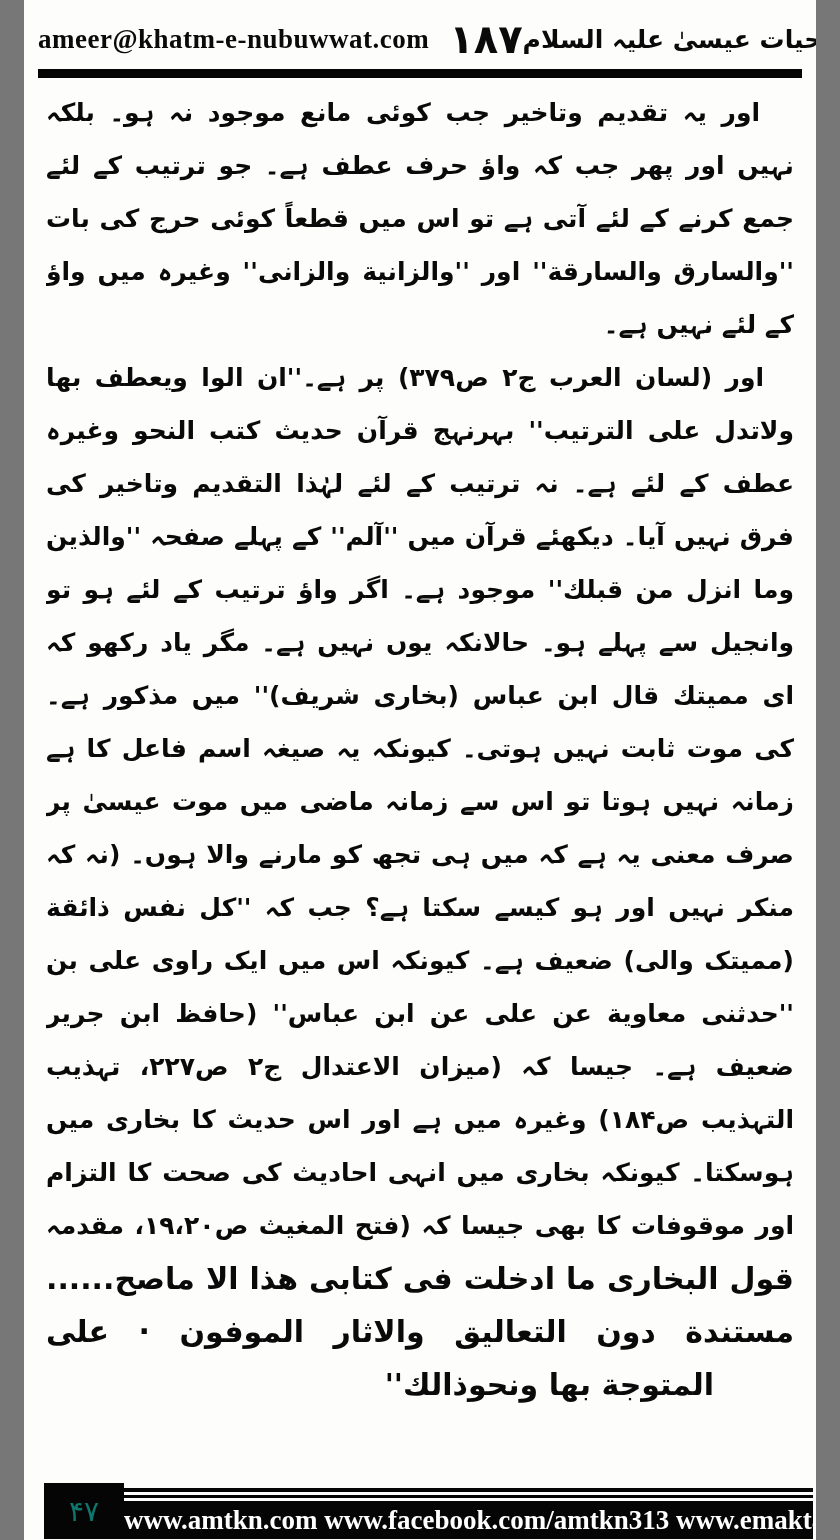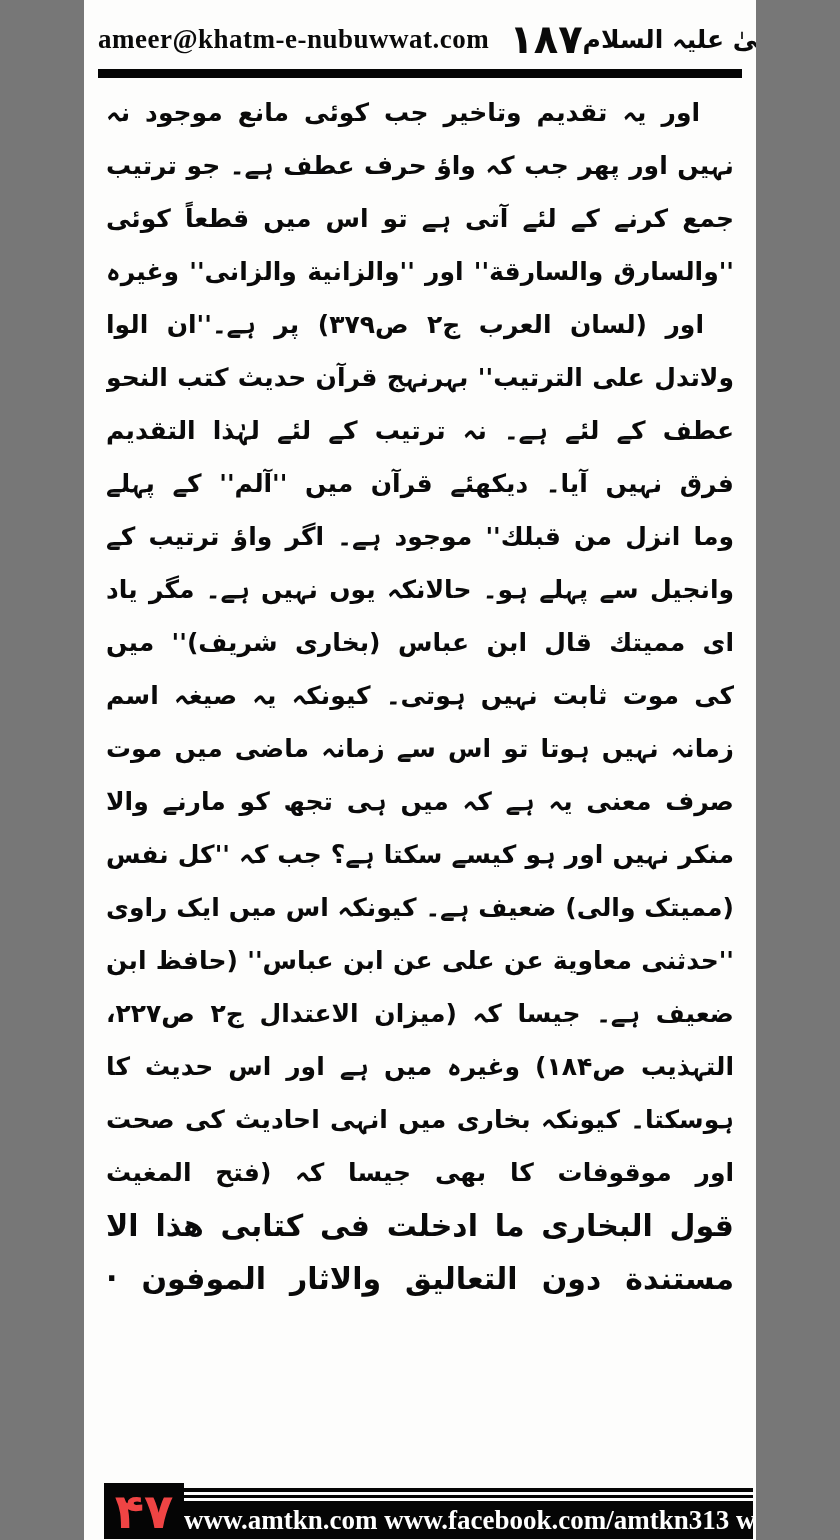--- a/index.html
+++ b/index.html
@@ -1,18 +1,18 @@
 <!DOCTYPE html>
 <html lang="ur" dir="ltr"><head>
 <meta charset="utf-8">
 <style>
   html,body{margin:0;padding:0;background:#777;}
   .page{
     position:relative;
-    width:672px;height:1540px;
+    width:792px;height:1540px;
     margin:0 auto;
     background:#fdfdfc;
     overflow:hidden;
     font-family:"DejaVu Sans",sans-serif;
     color:#0a0a0a;
   }
   
   .header{
     position:absolute;top:12px;left:14px;right:12px;height:54px;
     display:flex;align-items:center;
@@ -49,23 +49,23 @@
     white-space:normal;
     text-align:justify;
     text-align-last:justify;
   }
   .line.right{text-align:right;}
   .line.naskh{font-size:30px;}
   
   .footer{position:absolute;left:0;right:0;bottom:0;height:58px;}
   .badge{
     position:absolute;left:20px;bottom:1px;width:80px;height:56px;
-    background:#050505;color:#ef4444;
+    background:#050505;color:#0f766e;
     display:flex;align-items:center;justify-content:center;
-    font-weight:bold;font-size:48px;direction:rtl;
+    font-weight:normal;font-size:28px;direction:rtl;
   }
   .links-bar{
     position:absolute;left:100px;right:3px;bottom:1px;height:51px;
     background:#050505;
   }
   .stripe{position:absolute;left:0;right:0;height:3px;background:#fff;}
   .stripe.s1{top:4px;}
   .stripe.s2{top:10px;}
   .links{
     position:absolute;left:0;right:0;bottom:3px;
@@ -85,39 +85,41 @@
     <span class="title">احتساب جلد۳۶/حیات عیسیٰ علیہ السلام</span>
   </div>
 
   <div class="rule"></div>
 
   <div class="body-col" id="body-lines">
       <div class="line justify" style="padding-right: 34px;">اور یہ تقدیم وتاخیر جب کوئی مانع موجود نہ ہو۔ بلکہ سیاق وسباق اس کا معاون ہو تو حرج</div>
       <div class="line justify">نہیں اور پھر جب کہ واؤ حرف عطف ہے۔ جو ترتیب کے لئے نہیں بلکہ معطوف علیہ اور معطوف کو</div>
       <div class="line justify">جمع کرنے کے لئے آتی ہے تو اس میں قطعاً کوئی حرج کی بات نہیں ہے۔ دیکھئے قرآن میں</div>
       <div class="line justify">''والسارق والسارقة'' اور ''والزانية والزانى'' وغیرہ میں واؤ موجود ہے۔ لیکن ترتیب</div>
+      <div class="line right">کے لئے نہیں ہے۔</div>
       <div class="line justify" style="padding-right: 30px;">اور (لسان العرب ج۲ ص۳۷۹) پر ہے۔''ان الوا ويعطف بها جملة علىٰ جملة</div>
       <div class="line justify">ولاتدل على الترتيب'' بہرنہج قرآن حدیث کتب النحو وغیرہ سب سے تصریح ہے کہ واؤ محض</div>
       <div class="line justify">عطف کے لئے ہے۔ نہ ترتیب کے لئے لہٰذا التقدیم وتاخیر کی تقدیر پر قرآن مجید کی حیثیت میں کوئی</div>
       <div class="line justify">فرق نہیں آیا۔ دیکھئے قرآن میں ''آلم'' کے پہلے صفحہ ''والذين يؤمنون بما انزل اليك</div>
       <div class="line justify">وما انزل من قبلك'' موجود ہے۔ اگر واؤ ترتیب کے لئے ہو تو لازم کہ قرآن کا نزول تورایت</div>
       <div class="line justify">وانجیل سے پہلے ہو۔ حالانکہ یوں نہیں ہے۔ مگر یاد رکھو کہ ابن عباس سے گویہ تفسیر ''انى متوفيك</div>
       <div class="line justify">اى مميتك قال ابن عباس (بخاری شریف)'' میں مذکور ہے۔ مگر اس سے عیسیٰ علیہ السلام</div>
       <div class="line justify">کی موت ثابت نہیں ہوتی۔ کیونکہ یہ صیغہ اسم فاعل کا ہے اور نحو کا بچہ بھی جانتا ہے کہ اسم فاعل میں</div>
       <div class="line justify">زمانہ نہیں ہوتا تو اس سے زمانہ ماضی میں موت عیسیٰ پر دلیل لانا محض لاعلمی اور خوش فہمی ہے۔ اس کا</div>
       <div class="line justify">صرف معنی یہ ہے کہ میں ہی تجھ کو مارنے والا ہوں۔ (نہ کہ یہود) اور مطلقاً موت عیسیٰ کا کوئی بھی</div>
       <div class="line justify">منکر نہیں اور ہو کیسے سکتا ہے؟ جب کہ ''كل نفس ذائقة الموت'' موجود ہے۔ دوسرا یہ حدیث</div>
       <div class="line justify">(ممیتک والی) ضعیف ہے۔ کیونکہ اس میں ایک راوی علی بن طلحہ ہے۔ سند اس کی یوں ہے۔</div>
       <div class="line justify">''حدثنى معاوية عن على عن ابن عباس'' (حافظ ابن جریر طبری ج۳ ص۱۸۴) اور یہ</div>
       <div class="line justify">ضعیف ہے۔ جیسا کہ (میزان الاعتدال ج۲ ص۲۲۷، تہذیب التہذیب ج۷ ص۲۳۹، تقریب</div>
       <div class="line justify">التہذیب ص۱۸۴) وغیرہ میں ہے اور اس حدیث کا بخاری میں ہونا اس کی صحت کا موجب نہیں</div>
       <div class="line justify">ہوسکتا۔ کیونکہ بخاری میں انہی احادیث کی صحت کا التزام ہے جو کہ مرفوع ہیں نہ کہ تعلیقات</div>
       <div class="line justify">اور موقوفات کا بھی جیسا کہ (فتح المغیث ص۱۹،۲۰، مقدمہ ابن الصلاح ص۳۰)''وبما تقدم تأيد</div>
       <div class="line justify naskh">قول البخارى ما ادخلت فى كتابى هذا الا ماصح...... وهو الاحاديث الصيحة</div>
       <div class="line justify naskh">مستندة دون التعاليق والاثار الموفون · على الصحابه فمن بعدهم والادیث</div>
+      <div class="line right naskh" style="padding-right: 80px;">المتوجة بها ونحوذالك''</div>
     </div>
 
   <div class="footer">
     <div class="badge">۴۷</div>
     <div class="links-bar">
       <div class="stripe s1"></div>
       <div class="stripe s2"></div>
       <div class="links">www.amtkn.com www.facebook.com/amtkn313 www.emaktaba.info</div>
     </div>
   </div>

